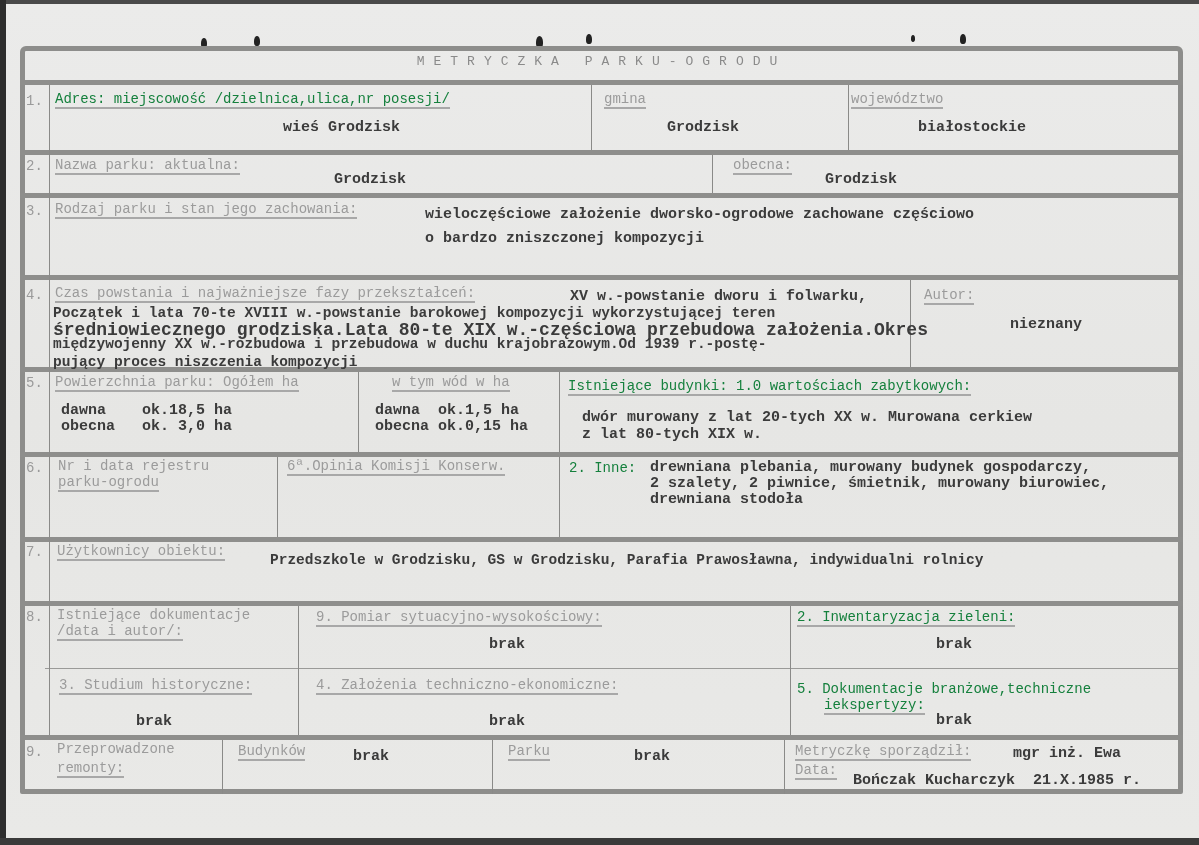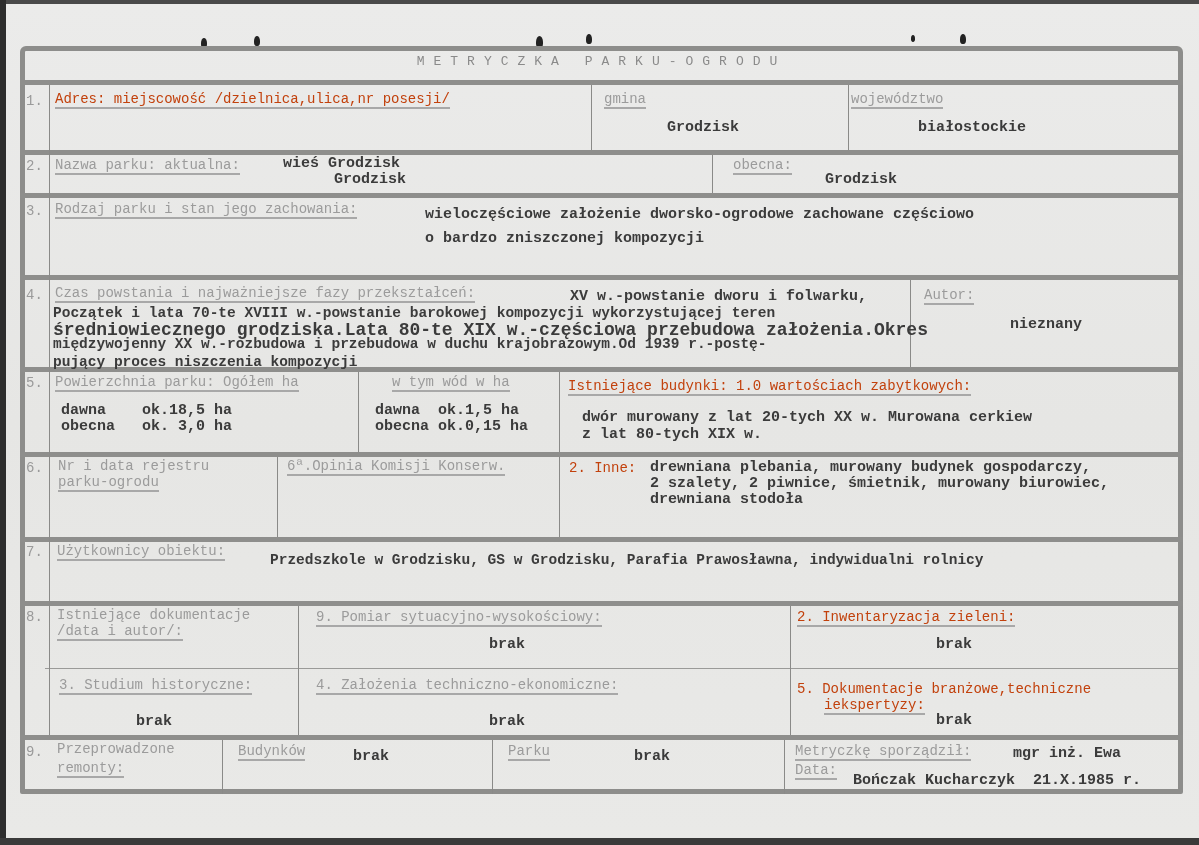--- a/index.html
+++ b/index.html
@@ -25,21 +25,21 @@
   .vline { position:absolute; width:1px; background:#8a8a88; }
   .title {
     position:absolute; left:20px; top:54px; width:1163px; text-align:center;
     font-size:13px; letter-spacing:9px; color:#8a8a8a;
   }
   .num { position:absolute; font-size:14px; color:#9a9a9a; }
   .lbl {
     position:absolute; font-size:14px; color:#9b9b9b; white-space:nowrap;
     border-bottom:2px solid #a8a8a8; line-height:16px;
   }
-  .lbl.dark { color:#c2410c;text-align:center; }
+  .lbl.dark { color:#15803d;text-align:center; }
   .val {
     position:absolute; font-size:15px; font-weight:bold; color:#3b3b3b;
     white-space:nowrap; font-family:"Liberation Mono","DejaVu Sans Mono",monospace;
   }
 </style>
 </head>
 <body>
 
 <div class="edge-top"></div>
 <div class="paper">
@@ -78,21 +78,21 @@
 <div class="vline" style="left:298px;top:606px;height:129px;"></div>
 <div class="vline" style="left:790px;top:606px;height:129px;"></div>
 <div class="vline" style="left:222px;top:740px;height:54px;"></div>
 <div class="vline" style="left:492px;top:740px;height:54px;"></div>
 <div class="vline" style="left:784px;top:740px;height:54px;"></div>
 
 <div class="title">METRYCZKA PARKU-OGRODU</div>
 
 <span class="num" style="left:26px;top:93px;">1.</span>
 <span class="lbl dark" style="left:55px;top:91px;">Adres: miejscowość /dzielnica,ulica,nr posesji/</span>
-<span class="val" style="left:283px;top:119px;margin-top:36px;">wieś Grodzisk</span>
+<span class="val" style="left:283px;top:119px;">wieś Grodzisk</span>
 <span class="lbl" style="left:604px;top:91px;">gmina</span>
 <span class="val" style="left:667px;top:119px;">Grodzisk</span>
 <span class="lbl" style="left:851px;top:91px;">województwo</span>
 <span class="val" style="left:918px;top:119px;">białostockie</span>
 
 <span class="num" style="left:26px;top:158px;">2.</span>
 <span class="lbl" style="left:55px;top:157px;">Nazwa parku: aktualna:</span>
 <span class="val" style="left:334px;top:171px;">Grodzisk</span>
 <span class="lbl" style="left:733px;top:157px;">obecna:</span>
 <span class="val" style="left:825px;top:171px;">Grodzisk</span>

